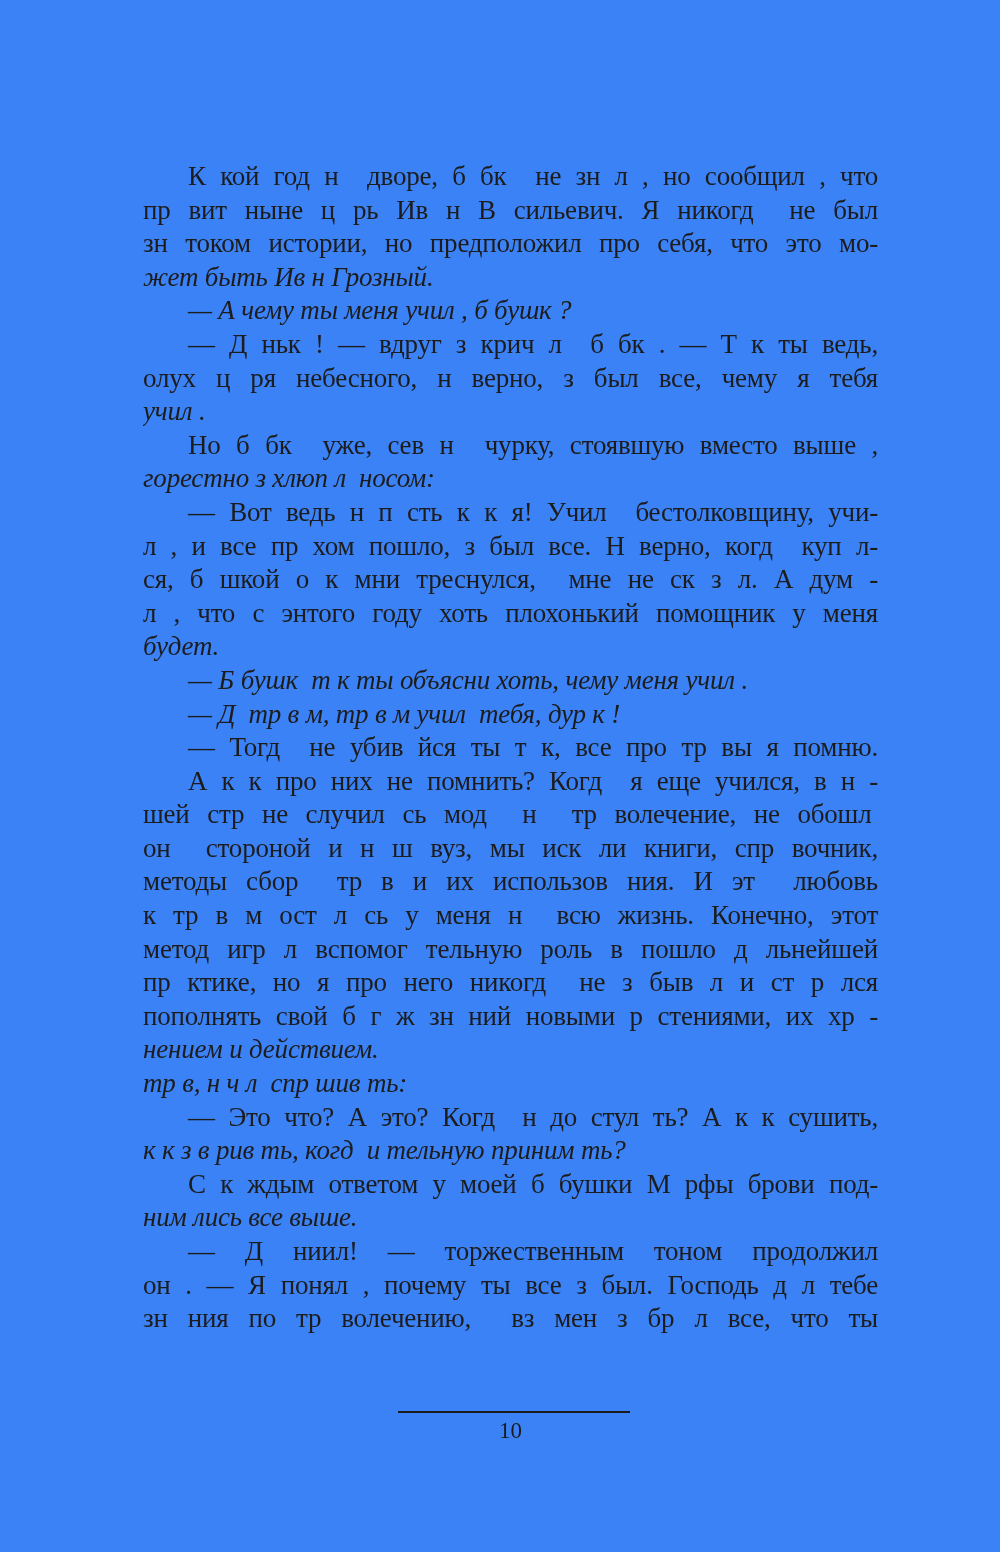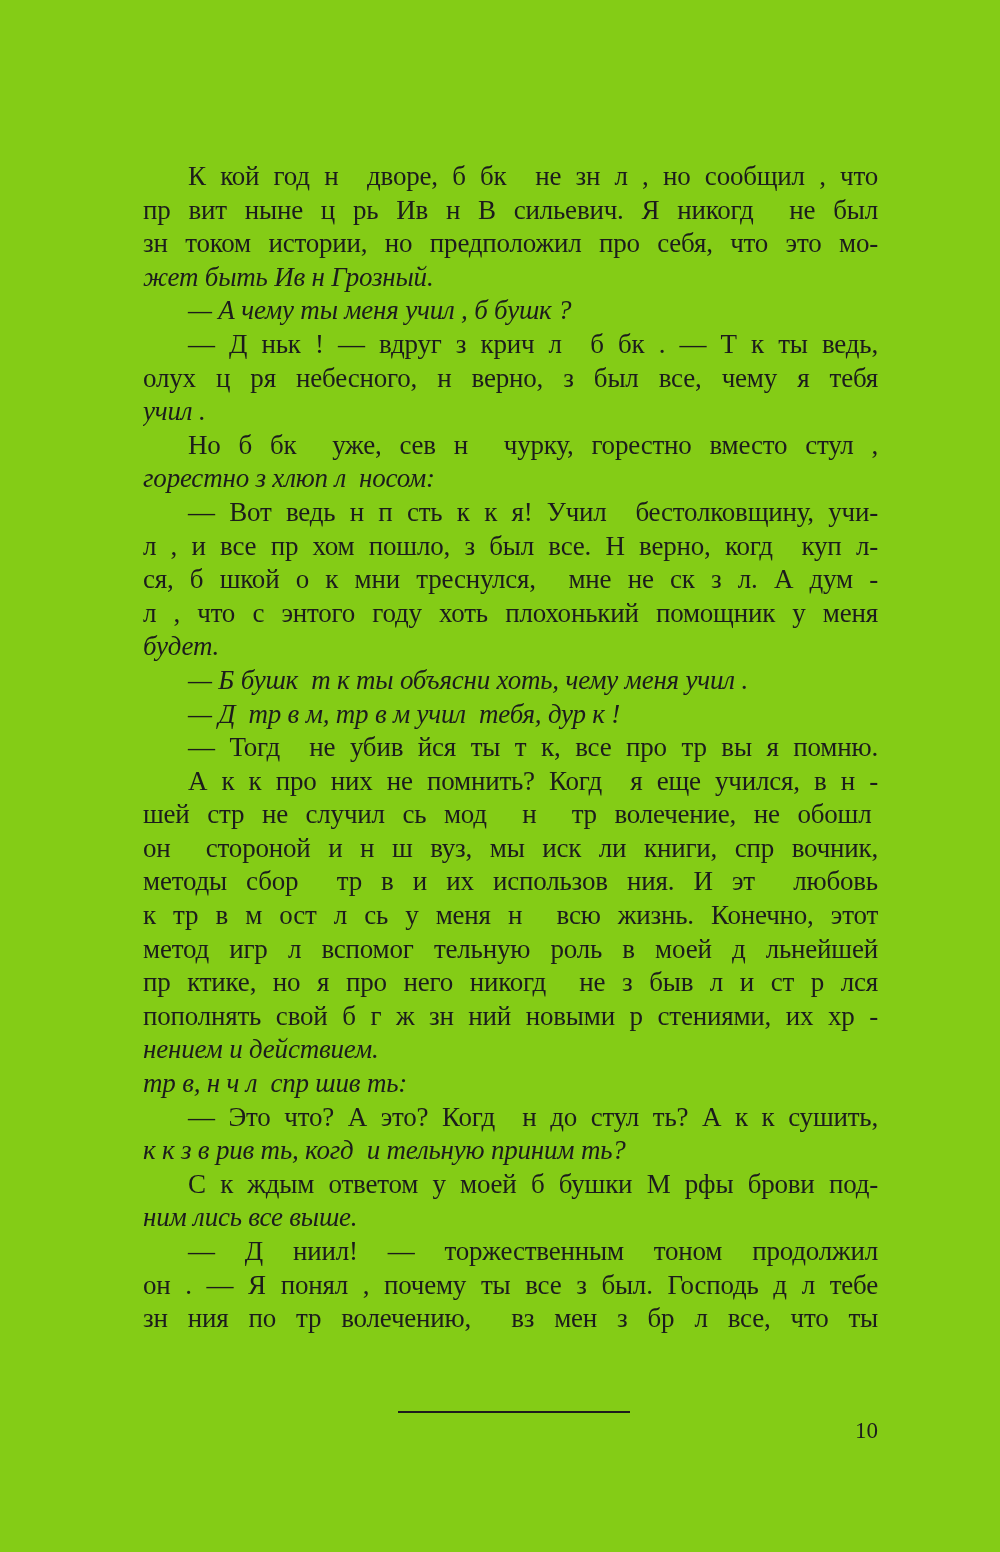--- a/index.html
+++ b/index.html
@@ -4,21 +4,21 @@
 <style>
   html, body {
     margin: 0;
     padding: 0;
     background: #ffffff;
   }
   .page {
     position: relative;
     width: 1000px;
     height: 1552px;
-    background: #84cc16;
+    background: #3b82f6;
     overflow: hidden;
   }
   .text-block {
     position: absolute;
     left: 143px;
     top: 160px;
     width: 735px;
     font-family: "Liberation Serif", "DejaVu Serif", serif;
     font-size: 27px;
     line-height: 33.6px;
@@ -45,21 +45,21 @@
     top: 1411px;
     width: 232px;
     height: 2px;
     background: #1c1c1c;
   }
   .page-number {
     position: absolute;
     left: 143px;
     top: 1418px;
     width: 735px;
-    text-align: right;
+    text-align: center;
     font-family: "Liberation Serif", "DejaVu Serif", serif;
     font-size: 23px;
     color: #1c1c1c;
   }
 </style>
 </head>
 <body>
 
 <div class="page">
   <div class="text-block">
@@ -71,21 +71,21 @@
       </div>
       <div class="para">
         <div class="line indent para-end">— А чему ты меня учил , б бушк ?</div>
       </div>
       <div class="para">
         <div class="line indent">— Д ньк ! — вдруг з крич л  б бк . — Т к ты ведь,</div>
         <div class="line">олух ц ря небесного, н верно, з был все, чему я тебя</div>
         <div class="line para-end">учил .</div>
       </div>
       <div class="para">
-        <div class="line indent">Но б бк  уже, сев н  чурку, горестно вместо стул ,</div>
+        <div class="line indent">Но б бк  уже, сев н  чурку, стоявшую вместо выше ,</div>
         <div class="line para-end">горестно з хлюп л  носом:</div>
       </div>
       <div class="para">
         <div class="line indent">— Вот ведь н п сть к к я! Учил  бестолковщину, учи-</div>
         <div class="line">л , и все пр хом пошло, з был все. Н верно, когд  куп л-</div>
         <div class="line">ся, б шкой о к мни треснулся,  мне не ск з л. А дум -</div>
         <div class="line">л , что с энтого году хоть плохонький помощник у меня</div>
         <div class="line para-end">будет.</div>
       </div>
       <div class="para">
@@ -96,21 +96,21 @@
       </div>
       <div class="para">
         <div class="line indent">— Тогд  не убив йся ты т к, все про тр вы я помню.</div>
       </div>
       <div class="para">
         <div class="line indent">А к к про них не помнить? Когд  я еще учился, в н -</div>
         <div class="line">шей стр не случил сь мод  н  тр волечение, не обошл </div>
         <div class="line">он  стороной и н ш вуз, мы иск ли книги, спр вочник,</div>
         <div class="line">методы сбор  тр в и их использов ния. И эт  любовь</div>
         <div class="line">к тр в м ост л сь у меня н  всю жизнь. Конечно, этот</div>
-        <div class="line">метод игр л вспомог тельную роль в моей д льнейшей</div>
+        <div class="line">метод игр л вспомог тельную роль в пошло д льнейшей</div>
         <div class="line">пр ктике, но я про него никогд  не з быв л и ст р лся</div>
         <div class="line">пополнять свой б г ж зн ний новыми р стениями, их хр -</div>
         <div class="line para-end">нением и действием.</div>
       </div>
       <div class="para">
         <div class="line para-end">тр в, н ч л  спр шив ть:</div>
       </div>
       <div class="para">
         <div class="line indent">— Это что? А это? Когд  н до стул ть? А к к сушить,</div>
         <div class="line para-end">к к з в рив ть, когд  и тельную приним ть?</div>

